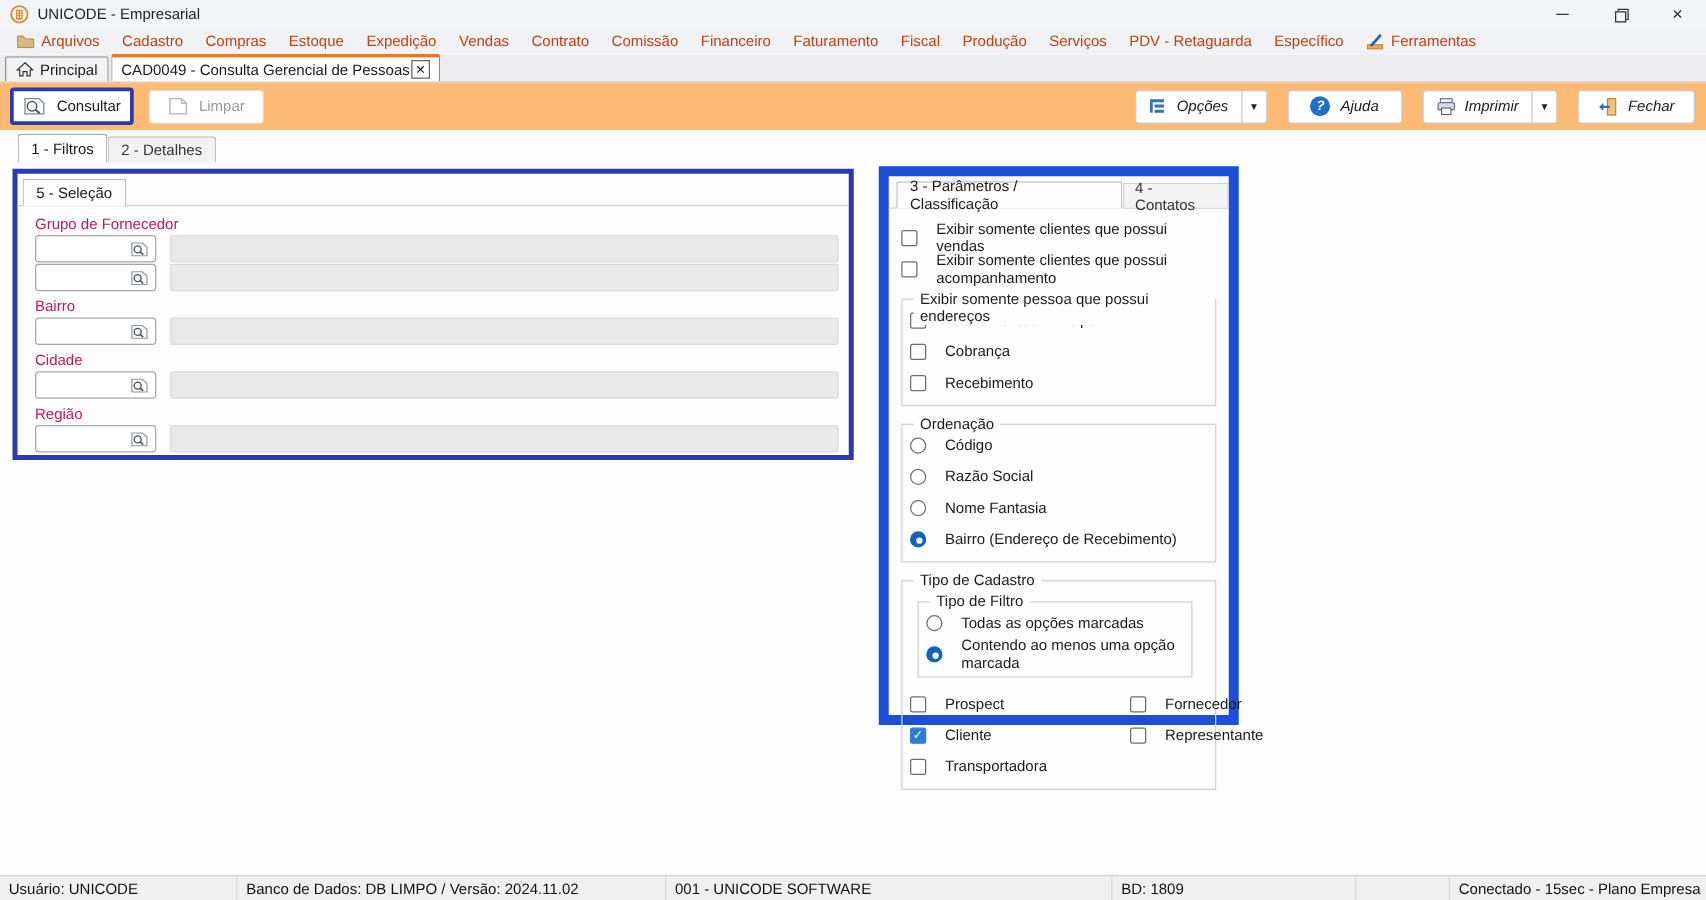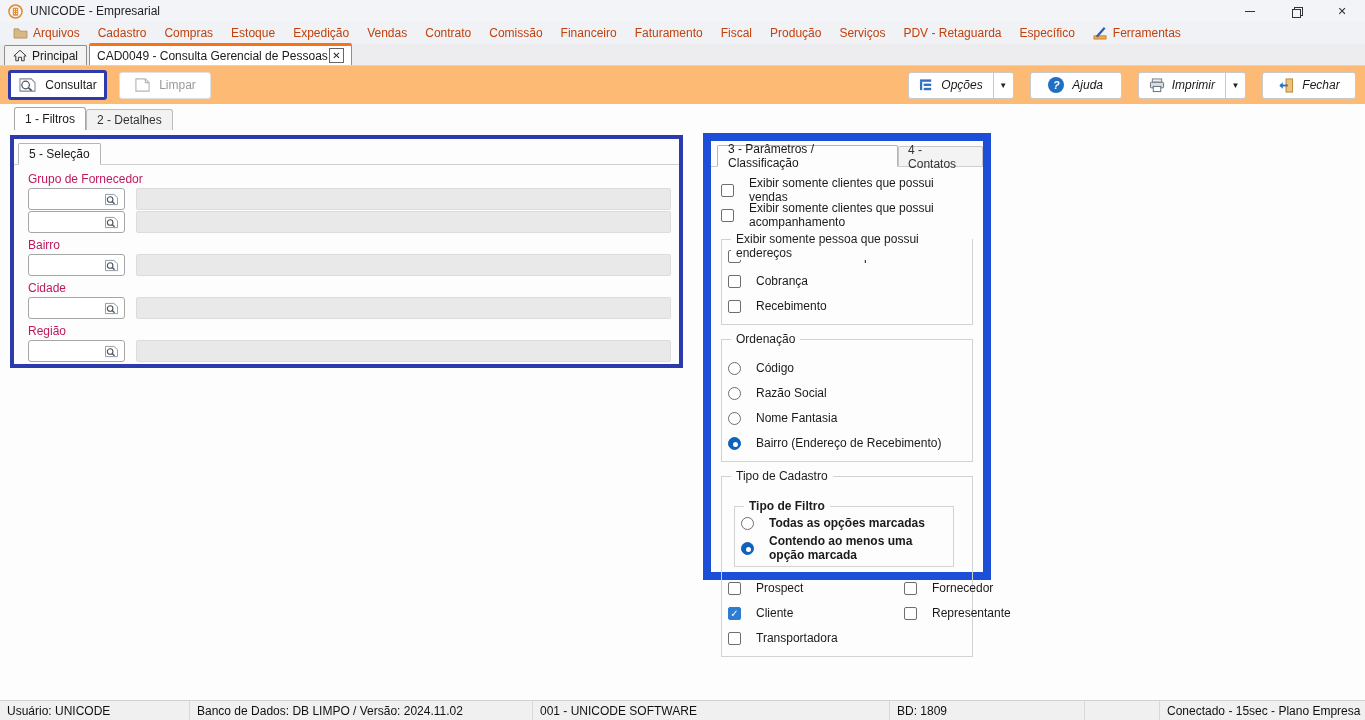--- a/index.html
+++ b/index.html
@@ -385,42 +385,42 @@
           <span>Cobrança</span>
         </div>
         <div class="cbrow">
           <span class="checkbox"></span>
           <span>Recebimento</span>
         </div>
       </div>
 
       <div class="groupbox" style="margin-top:14px;">
         <span class="gtitle">Ordenação</span>
-        <div class="cbrow" style="margin-top:16px;">
+        <div class="cbrow" style="margin-top:4px;">
           <span class="radio"></span>
           <span>Código</span>
         </div>
         <div class="cbrow">
           <span class="radio"></span>
           <span>Razão Social</span>
         </div>
         <div class="cbrow">
           <span class="radio"></span>
           <span>Nome Fantasia</span>
         </div>
         <div class="cbrow">
           <span class="radio selected"></span>
           <span>Bairro (Endereço de Recebimento)</span>
         </div>
       </div>
 
       <div class="groupbox" style="margin-top:14px;">
         <span class="gtitle">Tipo de Cadastro</span>
 
-        <div class="groupbox" style="margin-top:25px; margin-left:6px; margin-right:10px;font-weight:bold;">
+        <div class="groupbox" style="margin-top:12px; margin-left:6px; margin-right:10px;">
           <span class="gtitle">Tipo de Filtro</span>
           <div class="cbrow" style="margin-top:4px;">
             <span class="radio"></span>
             <span>Todas as opções marcadas</span>
           </div>
           <div class="cbrow">
             <span class="radio selected"></span>
             <span>Contendo ao menos uma opção marcada</span>
           </div>
         </div>

